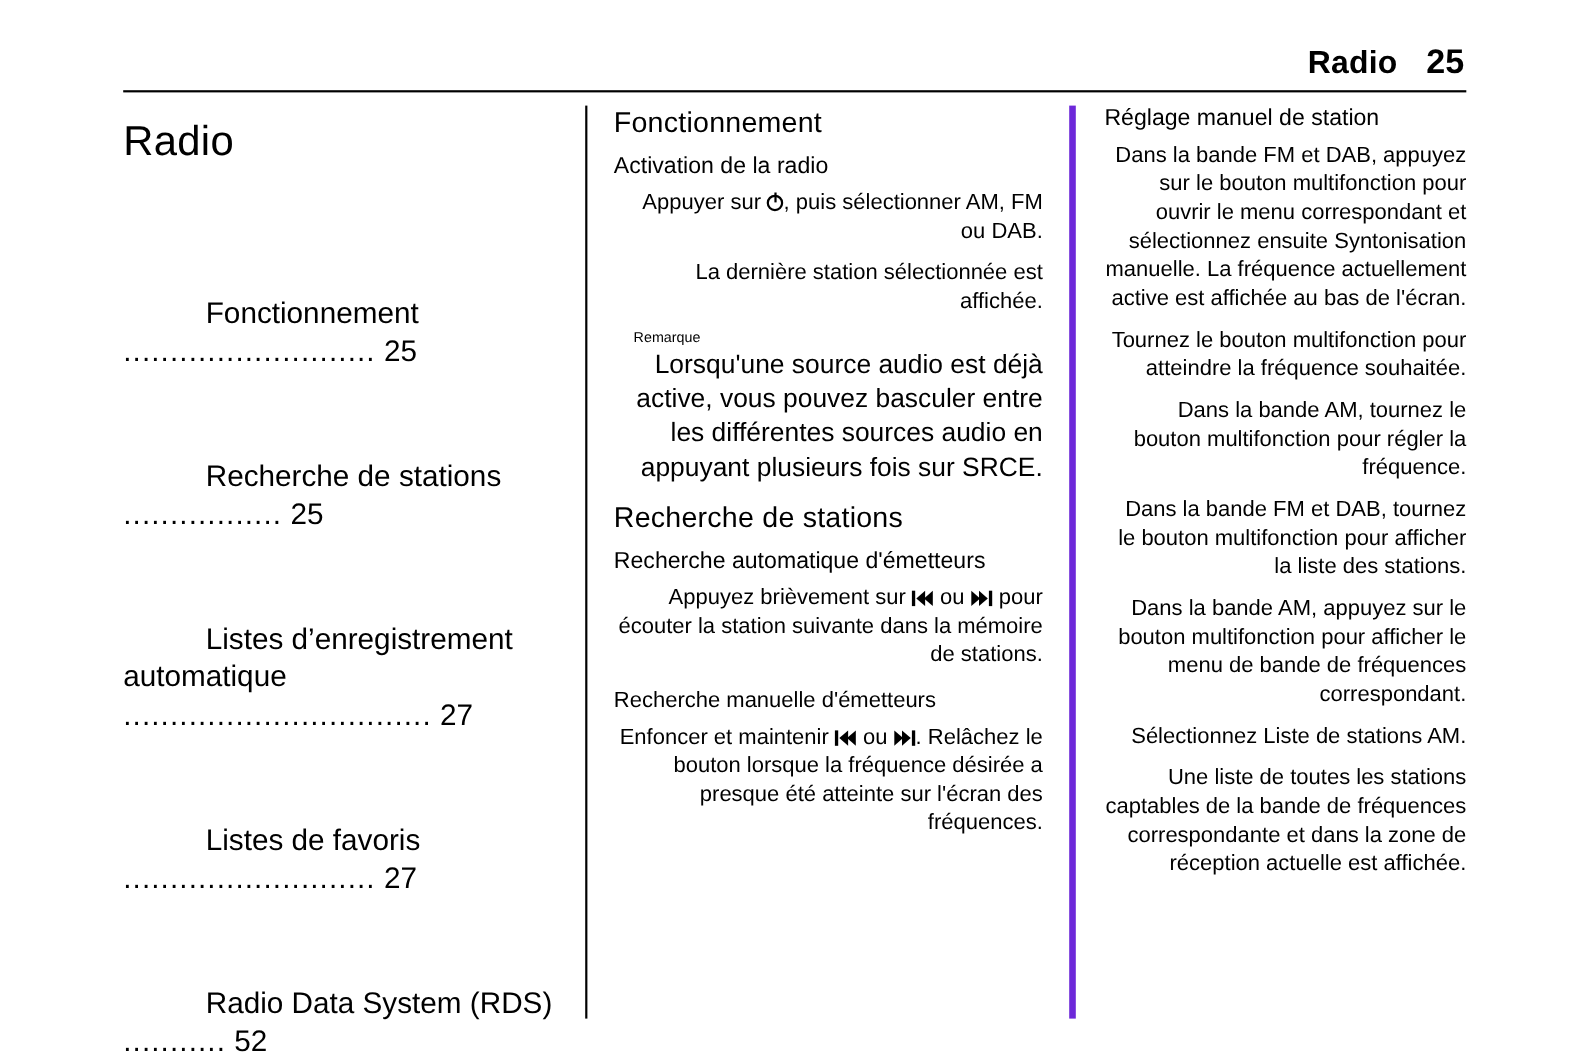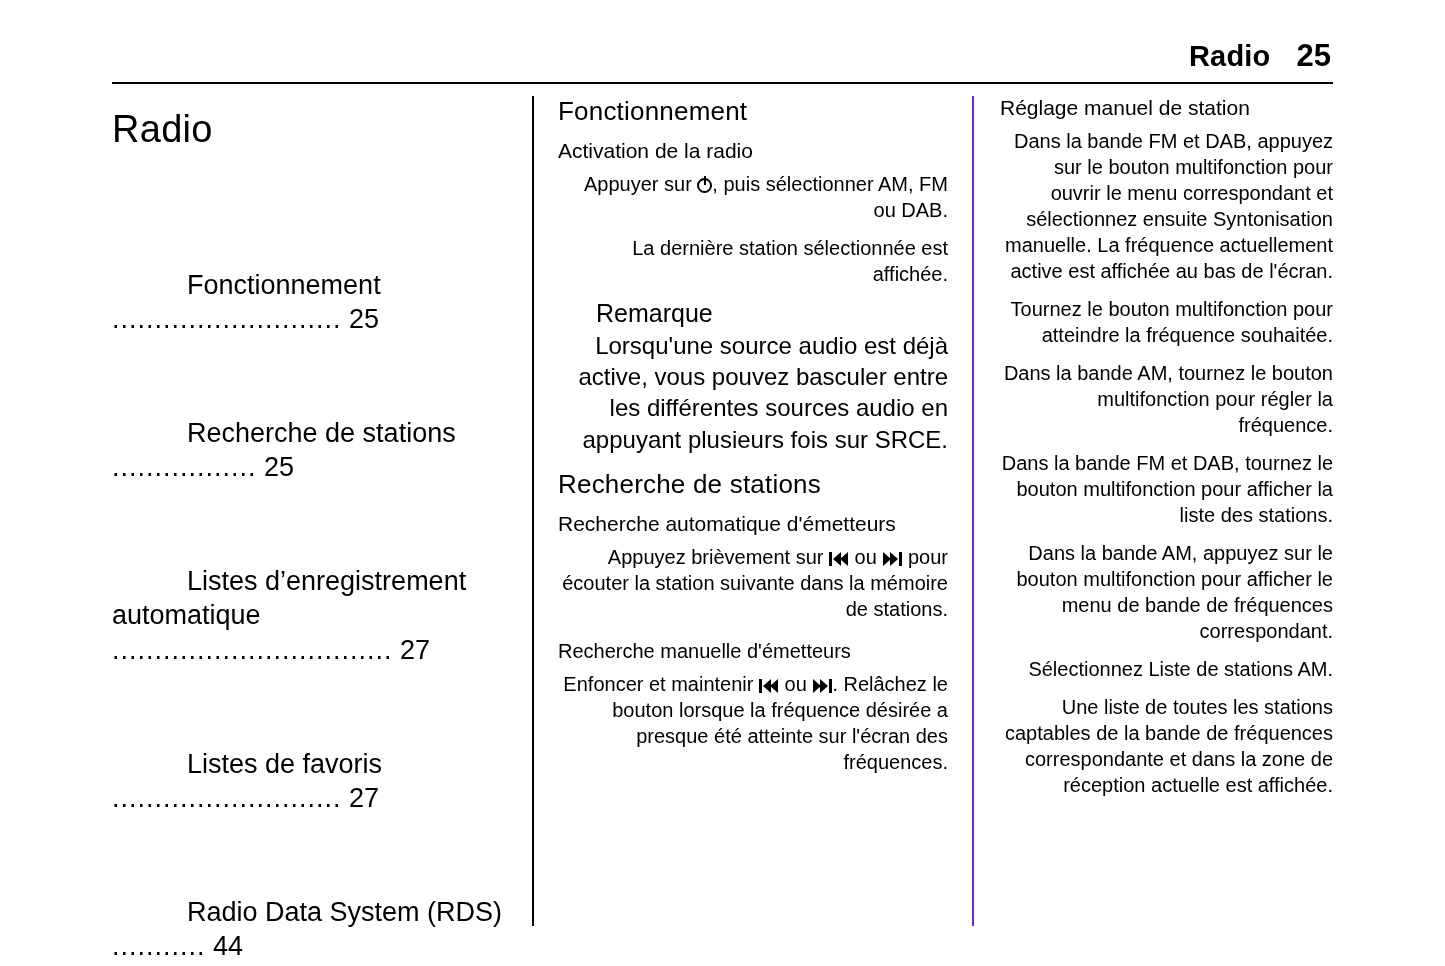--- a/index.html
+++ b/index.html
@@ -60,21 +60,21 @@
     display: flex;
   }
   .col {
     position: relative;
     box-sizing: border-box;
   }
   .col1 { width: 420px; padding-right: 28px; }
   .col2 { width: 440px; padding-left: 24px; padding-right: 24px;
           border-left: 2px solid #000; }
   .col3 { width: 361px; padding-left: 26px;
-          border-left: 2px solid #6d28d9; }
+          border-left: 6px solid #6d28d9; }
 
   h1.chapter {
     font-size: 38px;
     font-weight: normal;
     margin: 12px 0 0 0;
     letter-spacing: 0.3px;
   }
   h2.sec {
     font-size: 26px;
     font-weight: normal;
@@ -113,23 +113,22 @@
   .toc-entry .leaders {
     letter-spacing: 1px;
   }
   
   .note {
     margin-left: 18px;
     margin-top: 12px;
     margin-bottom: 14px;
   }
   .note-title {
-    font-size: 25px;
+    font-size: 13px;
     margin-bottom: 2px;
-    margin-left: 20px;
   }
   .note p {
     font-size: 24px;
     line-height: 1.30;
     margin: 0;
   }
   .ico-power {
     display: inline-block;
     width: 15px;
     height: 15px;
@@ -230,21 +229,21 @@
         <div class="toc-entry">
           <span>Recherche de stations</span><span class="leaders"> .................</span> <span>25</span>
         </div>
         <div class="toc-entry">
           <span>Listes d’enregistrement automatique</span><span class="leaders"> .................................</span> <span>27</span>
         </div>
         <div class="toc-entry">
           <span>Listes de favoris</span><span class="leaders"> ...........................</span> <span>27</span>
         </div>
         <div class="toc-entry">
-          <span>Radio Data System (RDS)</span><span class="leaders"> ...........</span> <span>44</span>
+          <span>Radio Data System (RDS)</span><span class="leaders"> ...........</span> <span>52</span>
         </div>
         <div class="toc-entry">
           <span>Digital Audio Broadcasting</span><span class="leaders"> ..........</span> <span>30</span>
         </div>
       </div>
     </div>
 
     <div class="col col2">
       <h2 class="sec">Fonctionnement</h2>
 

